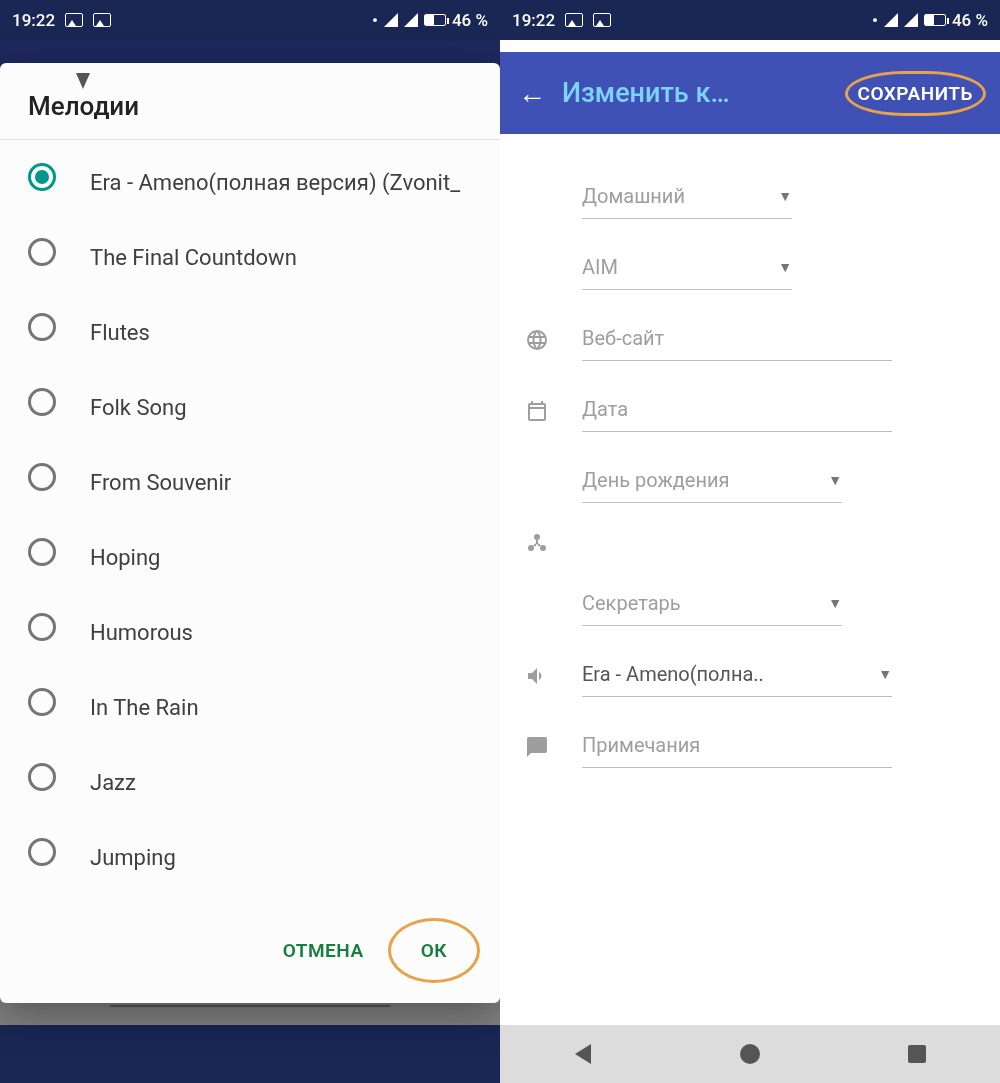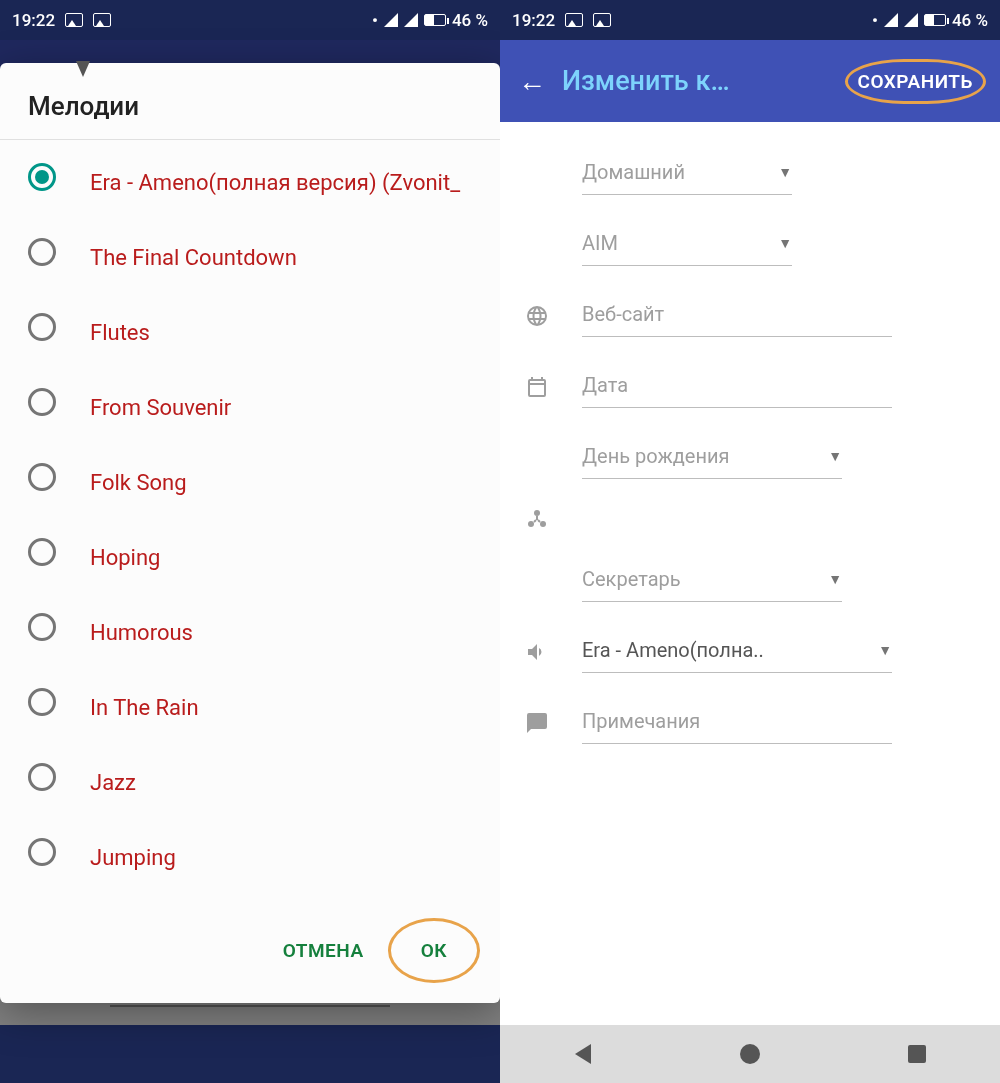--- a/index.html
+++ b/index.html
@@ -1,17 +1,17 @@
 <!DOCTYPE html>
 <html><head>
 <meta charset="utf-8">
 <style>
 * { margin: 0; padding: 0; box-sizing: border-box; font-family: Roboto, Arial, sans-serif; }
 body { background: #dcdcdc; display: flex; width: 1000px; height: 1083px; }
-.phone { width: 500px; height: 1083px; display: flex; flex-direction: column; position: relative; background: #fff; }
+.phone { width: 500px; height: 1083px; display: flex; flex-direction: column; position: relative; background: #fff; gap: 12px; }
 .phone.left { background: #1a2654; }
 .statusbar { height: 40px; background: #1a2654; color: #fff; display: flex; align-items: center; justify-content: space-between; padding: 0 12px; font-size: 17px; font-weight: 500; }
 .phone.right .statusbar { background: #1a2654; }
 .status-left { display: flex; align-items: center; gap: 10px; }
 .status-right { display: flex; align-items: center; gap: 6px; }
 .status-icon { display: inline-block; }
 .pic-icon { width: 18px; height: 14px; border: 1.5px solid #fff; border-radius: 2px; position: relative; }
 .pic-icon::after { content: ''; position: absolute; bottom: 0; left: 2px; width: 0; height: 0; border-left: 4px solid transparent; border-right: 4px solid transparent; border-bottom: 6px solid #fff; }
 .signal { width: 0; height: 0; border-style: solid; border-width: 0 0 14px 14px; border-color: transparent transparent #fff transparent; }
 .battery { width: 22px; height: 12px; border: 1.5px solid #fff; border-radius: 2px; position: relative; }
@@ -26,21 +26,21 @@
 
 
 .overlay { position: absolute; top: 40px; left: 0; right: 0; bottom: 58px; background: rgba(0,0,0,0.45); display: flex; align-items: center; justify-content: center; }
 .dialog { background: #fcfcfc; width: 528px; height: 940px; border-radius: 6px; display: flex; flex-direction: column; box-shadow: 0 10px 40px rgba(0,0,0,0.35); }
 .dialog-title { padding: 28px 28px 18px; font-size: 26px; color: #222; font-weight: 500; border-bottom: 1px solid #e0e0e0; }
 .dialog-list { flex: 1; overflow: hidden; }
 .radio-row { display: flex; align-items: center; padding: 16px 28px; gap: 34px; cursor: pointer; min-height: 75px; }
 .radio { width: 28px; height: 28px; border: 3px solid #757575; border-radius: 50%; flex-shrink: 0; position: relative; }
 .radio.selected { border-color: #009688; }
 .radio.selected::after { content: ''; position: absolute; top: 50%; left: 50%; transform: translate(-50%,-50%); width: 14px; height: 14px; border-radius: 50%; background: #009688; }
-.radio-label { font-size: 22px; color: #b91c1c; line-height: 1.25; margin-top: 12px; }
+.radio-label { font-size: 22px; color: #404040; line-height: 1.25; margin-top: 12px; }
 .dialog-actions { display: flex; justify-content: flex-end; gap: 8px; padding: 16px 20px 20px; }
 .dlg-btn { background: none; border: none; font-size: 19px; font-weight: 600; color: #15803d; padding: 10px 16px; cursor: pointer; letter-spacing: 0.5px; }
 .circle-highlight { border: 3px solid #e8a34a; border-radius: 50%; padding: 8px 14px; }
 .hidden-bar { position: absolute; top: 40px; left: 0; right: 0; height: 72px; background: #3949ab; }
 .hidden-content { position: absolute; top: 112px; left: 0; right: 0; bottom: 58px; background: #e9e9e9; }
 .hidden-line { position: absolute; bottom: 18px; left: 110px; right: 110px; height: 2px; background: #999; }
 
 
 .appbar { height: 82px; background: #3f51b5; display: flex; align-items: center; padding: 0 14px; gap: 12px; position: relative; }
 .back-arrow { color: #fff; font-size: 28px; cursor: pointer; width: 36px; text-align: center; }
@@ -100,25 +100,25 @@
           <div class="radio-row">
             <div class="radio"></div>
             <div class="radio-label">The Final Countdown</div>
           </div>
           <div class="radio-row">
             <div class="radio"></div>
             <div class="radio-label">Flutes</div>
           </div>
           <div class="radio-row">
             <div class="radio"></div>
+            <div class="radio-label">Folk Song</div>
+          </div>
+          <div class="radio-row">
+            <div class="radio"></div>
             <div class="radio-label">From Souvenir</div>
-          </div>
-          <div class="radio-row">
-            <div class="radio"></div>
-            <div class="radio-label">Folk Song</div>
           </div>
           <div class="radio-row">
             <div class="radio"></div>
             <div class="radio-label">Hoping</div>
           </div>
           <div class="radio-row">
             <div class="radio"></div>
             <div class="radio-label">Humorous</div>
           </div>
           <div class="radio-row">

